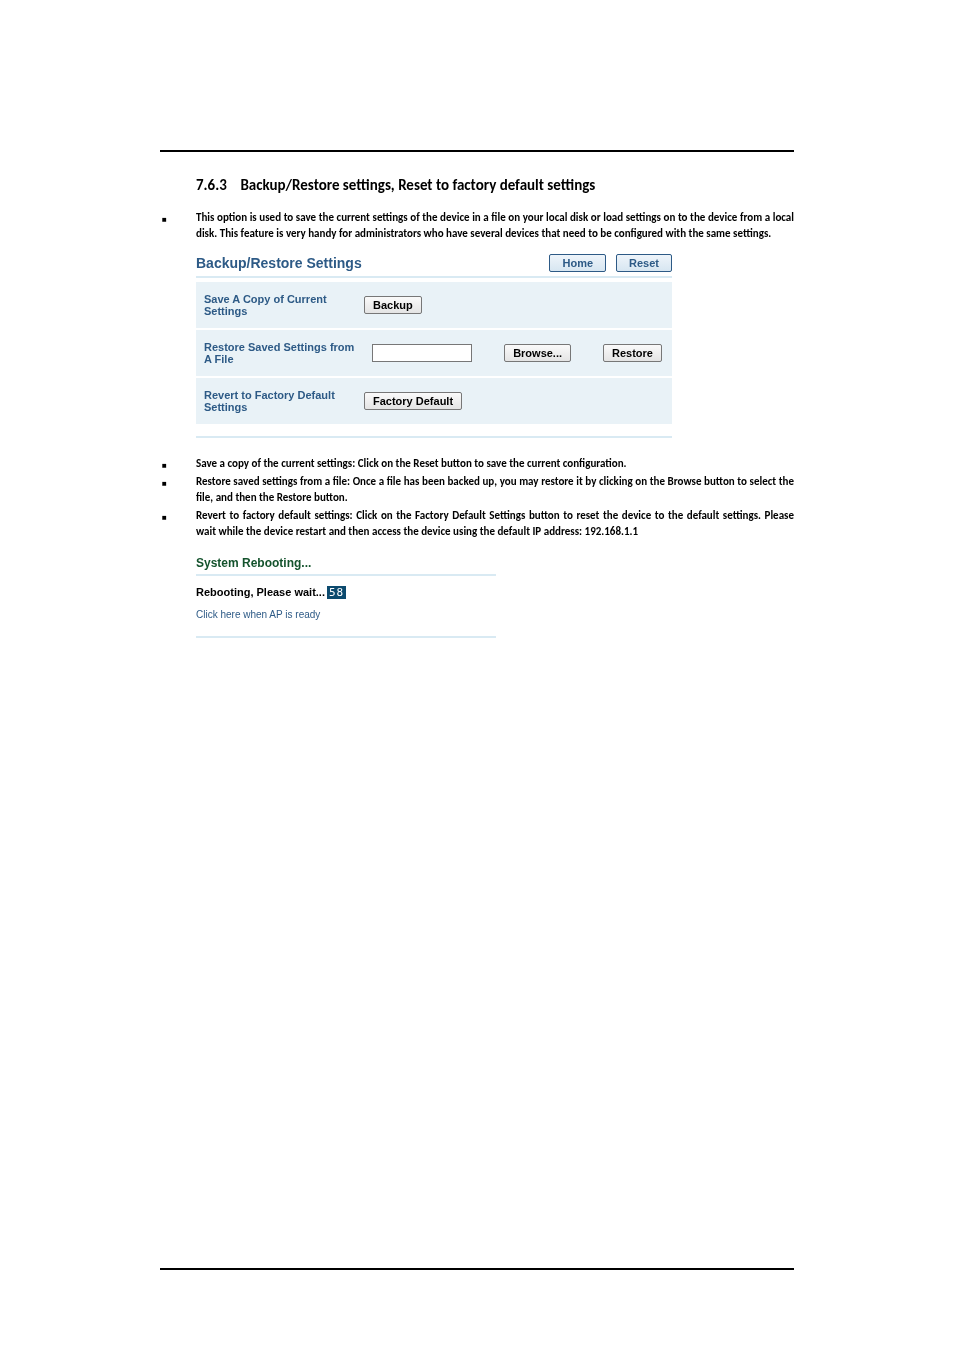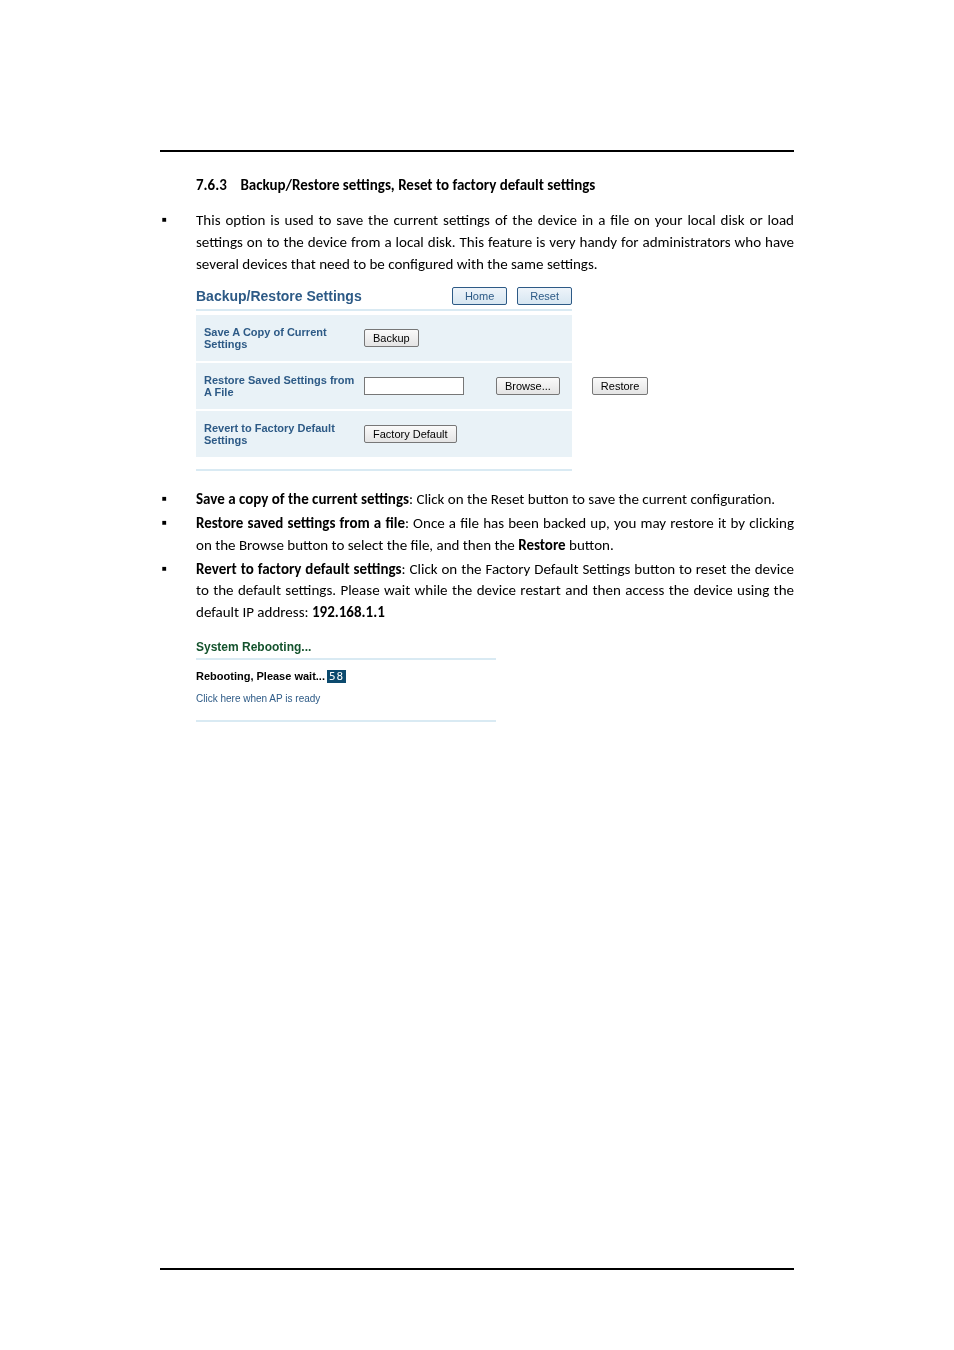--- a/index.html
+++ b/index.html
@@ -26,37 +26,38 @@
     font-size: 15px;
     font-weight: 700;
     margin-bottom: 16px;
     margin-left: 36px;
   }
 
   ul.bullets { list-style: none; padding: 0; margin: 0 0 12px 0; }
   ul.bullets > li {
     position: relative;
     padding-left: 36px;
-    font-size: 15px;
+    font-size: 11px;
     line-height: 1.45;
     text-align: justify;
     margin-bottom: 2px;
+    font-weight: bold;
   }
   ul.bullets > li::before {
     content: "■";
     position: absolute;
     left: 2px;
     top: 0;
     font-size: 8px;
     line-height: 18px;
   }
 
   
   .panel {
-    width: 376px;
+    width: 476px;
     margin: 12px 0 18px 36px;
     font-family: Verdana, Arial, sans-serif;
     font-size: 11px;
   }
   .panel-head {
     display: flex;
     align-items: center;
     justify-content: space-between;
     border-bottom: 2px solid #d9eaf3;
     padding-bottom: 4px;
@@ -68,21 +69,21 @@
     font-size: 14px;
   }
   .hr-btns { display: flex; gap: 10px; }
   .hr-btn {
     border: 1px solid #2d5a86;
     background: linear-gradient(#eef4fa,#d7e6f1);
     color: #2d5a86;
     font-size: 11px;
     padding: 2px 12px;
     border-radius: 2px;
-    font-weight: 400;
+    font-weight: 700;
   }
 
   .panel-row {
     display: flex;
     align-items: center;
     background: #e9f2f7;
     border-bottom: 2px solid #fff;
     height: 48px;
   }
   .panel-label {
@@ -98,20 +99,21 @@
     align-items: center;
     gap: 6px;
   }
   .sysbtn {
     border: 1px solid #777;
     background: linear-gradient(#fafafa,#e4e4e4);
     font-size: 11px;
     padding: 2px 8px;
     border-radius: 2px;
     font-family: Verdana, Arial, sans-serif;
+    font-weight: bold;
   }
   .file-field {
     border: 1px solid #777;
     background: #fff;
     height: 18px;
     width: 100px;
     font-size: 11px;
   }
 
   .panel-foot-line {

